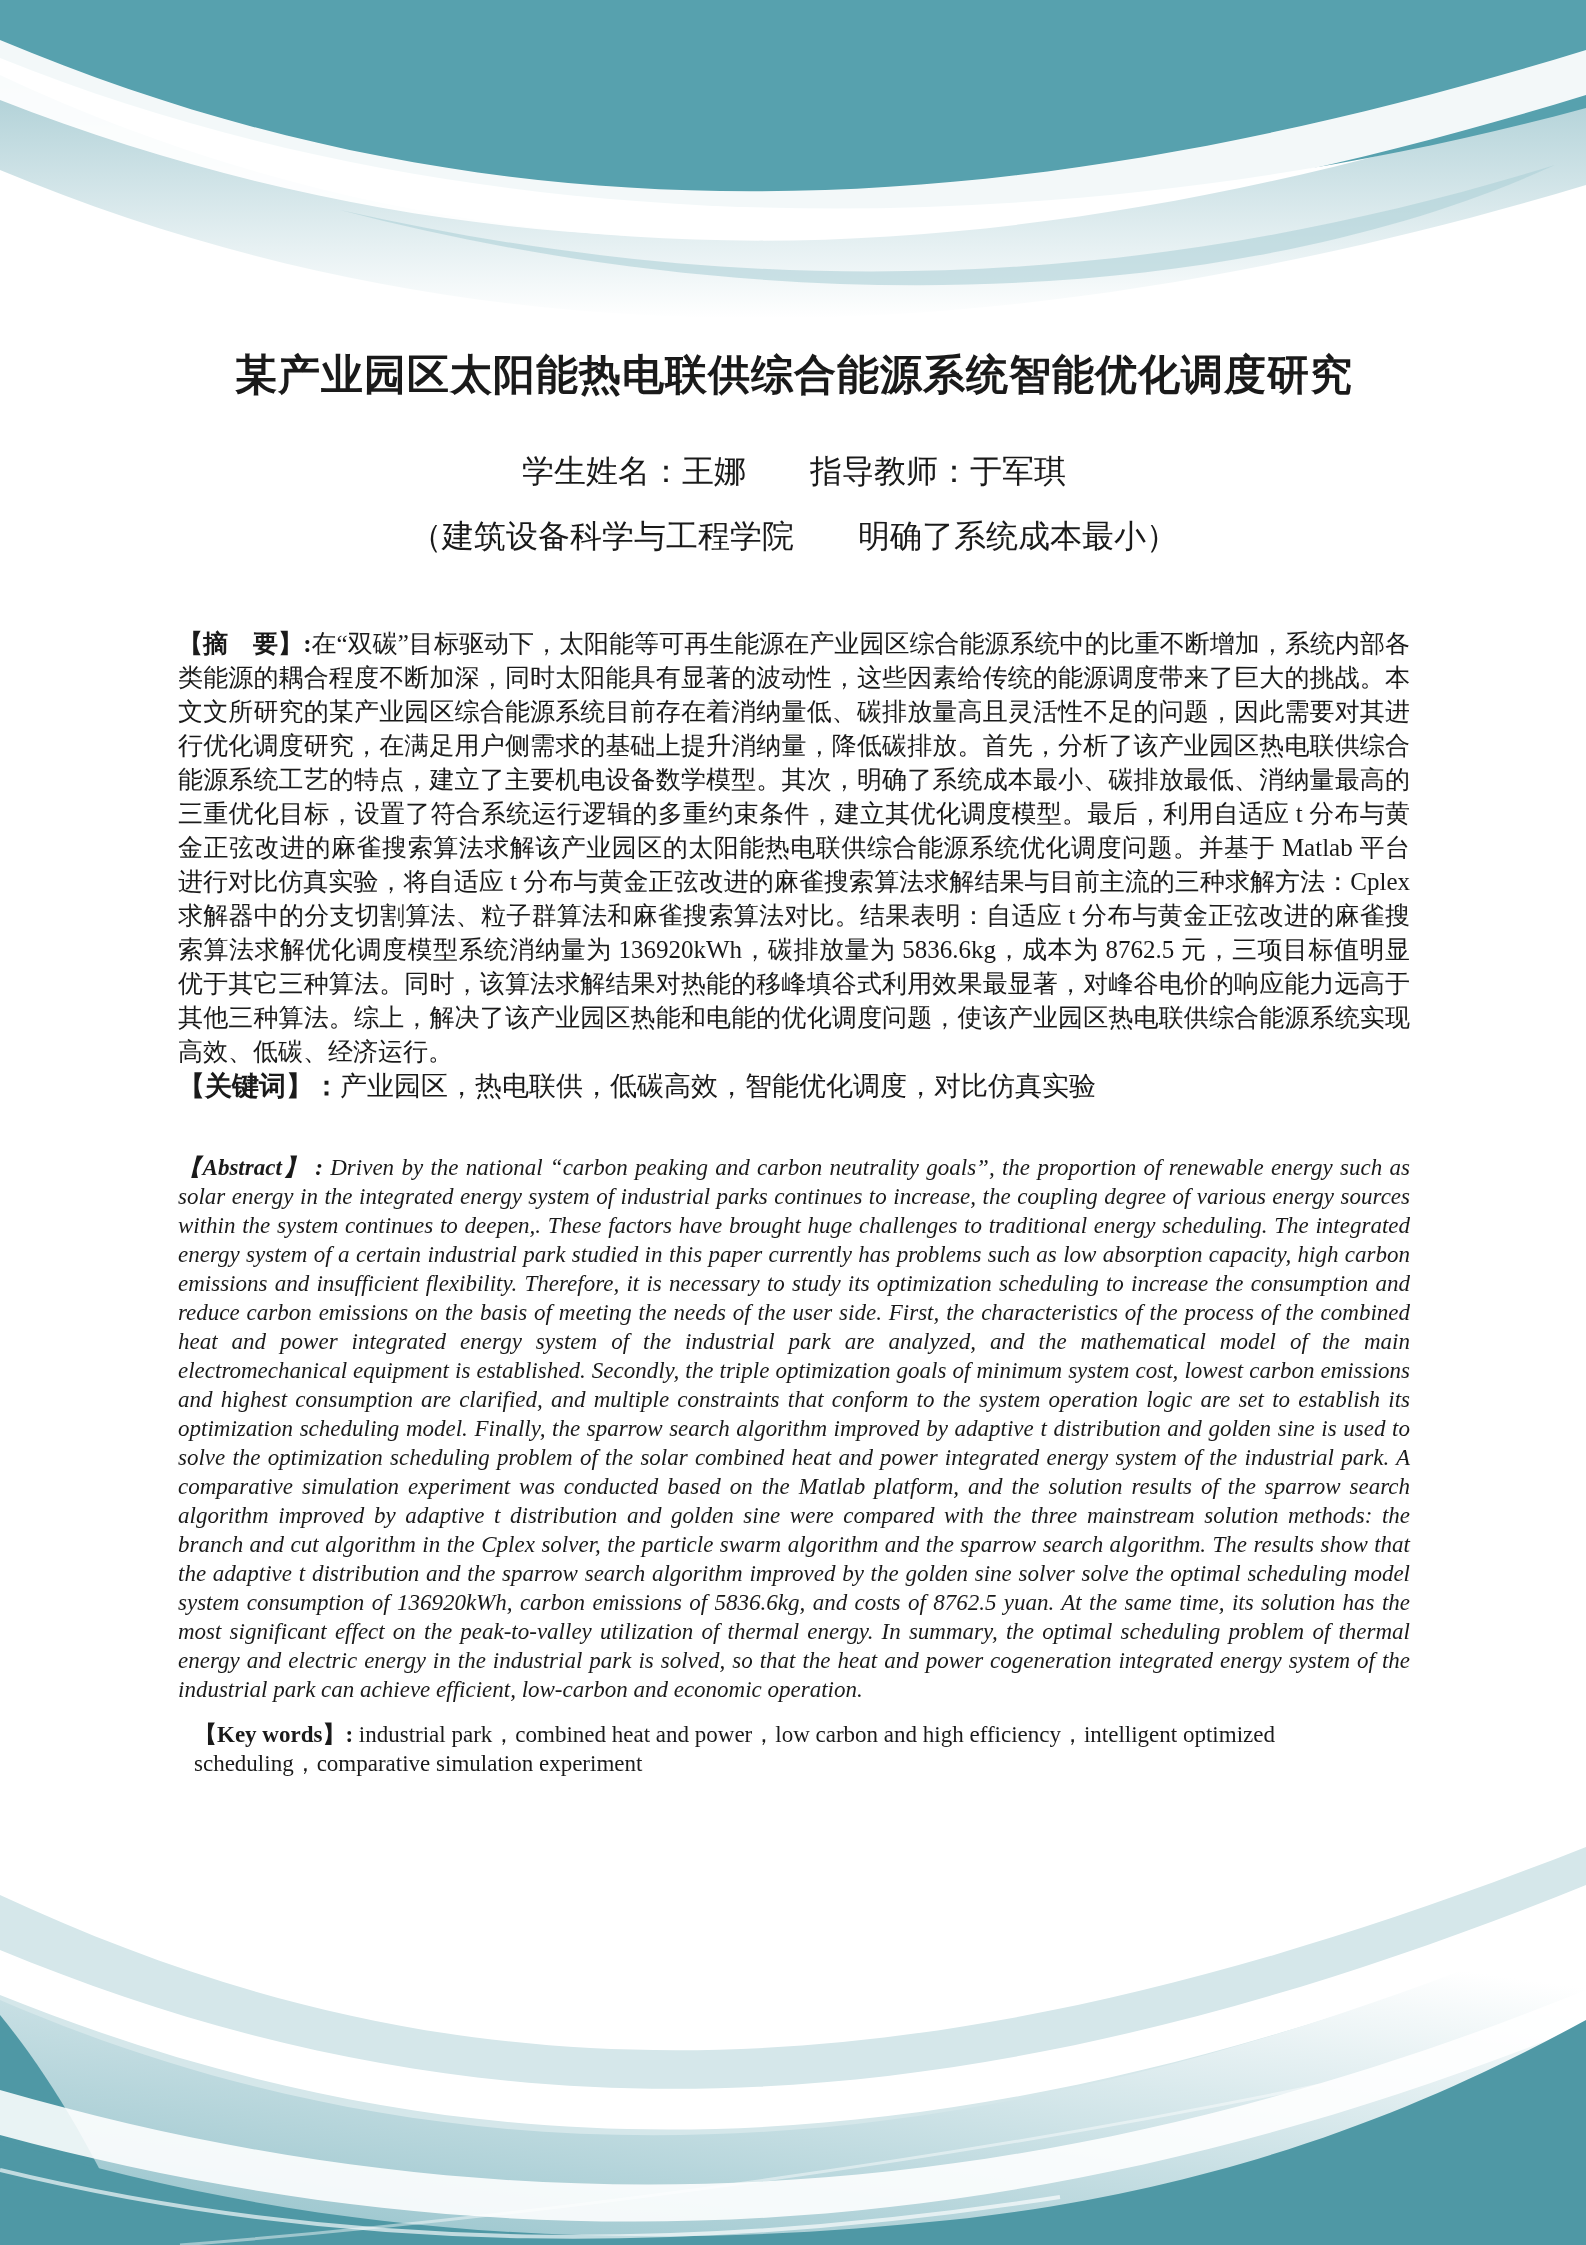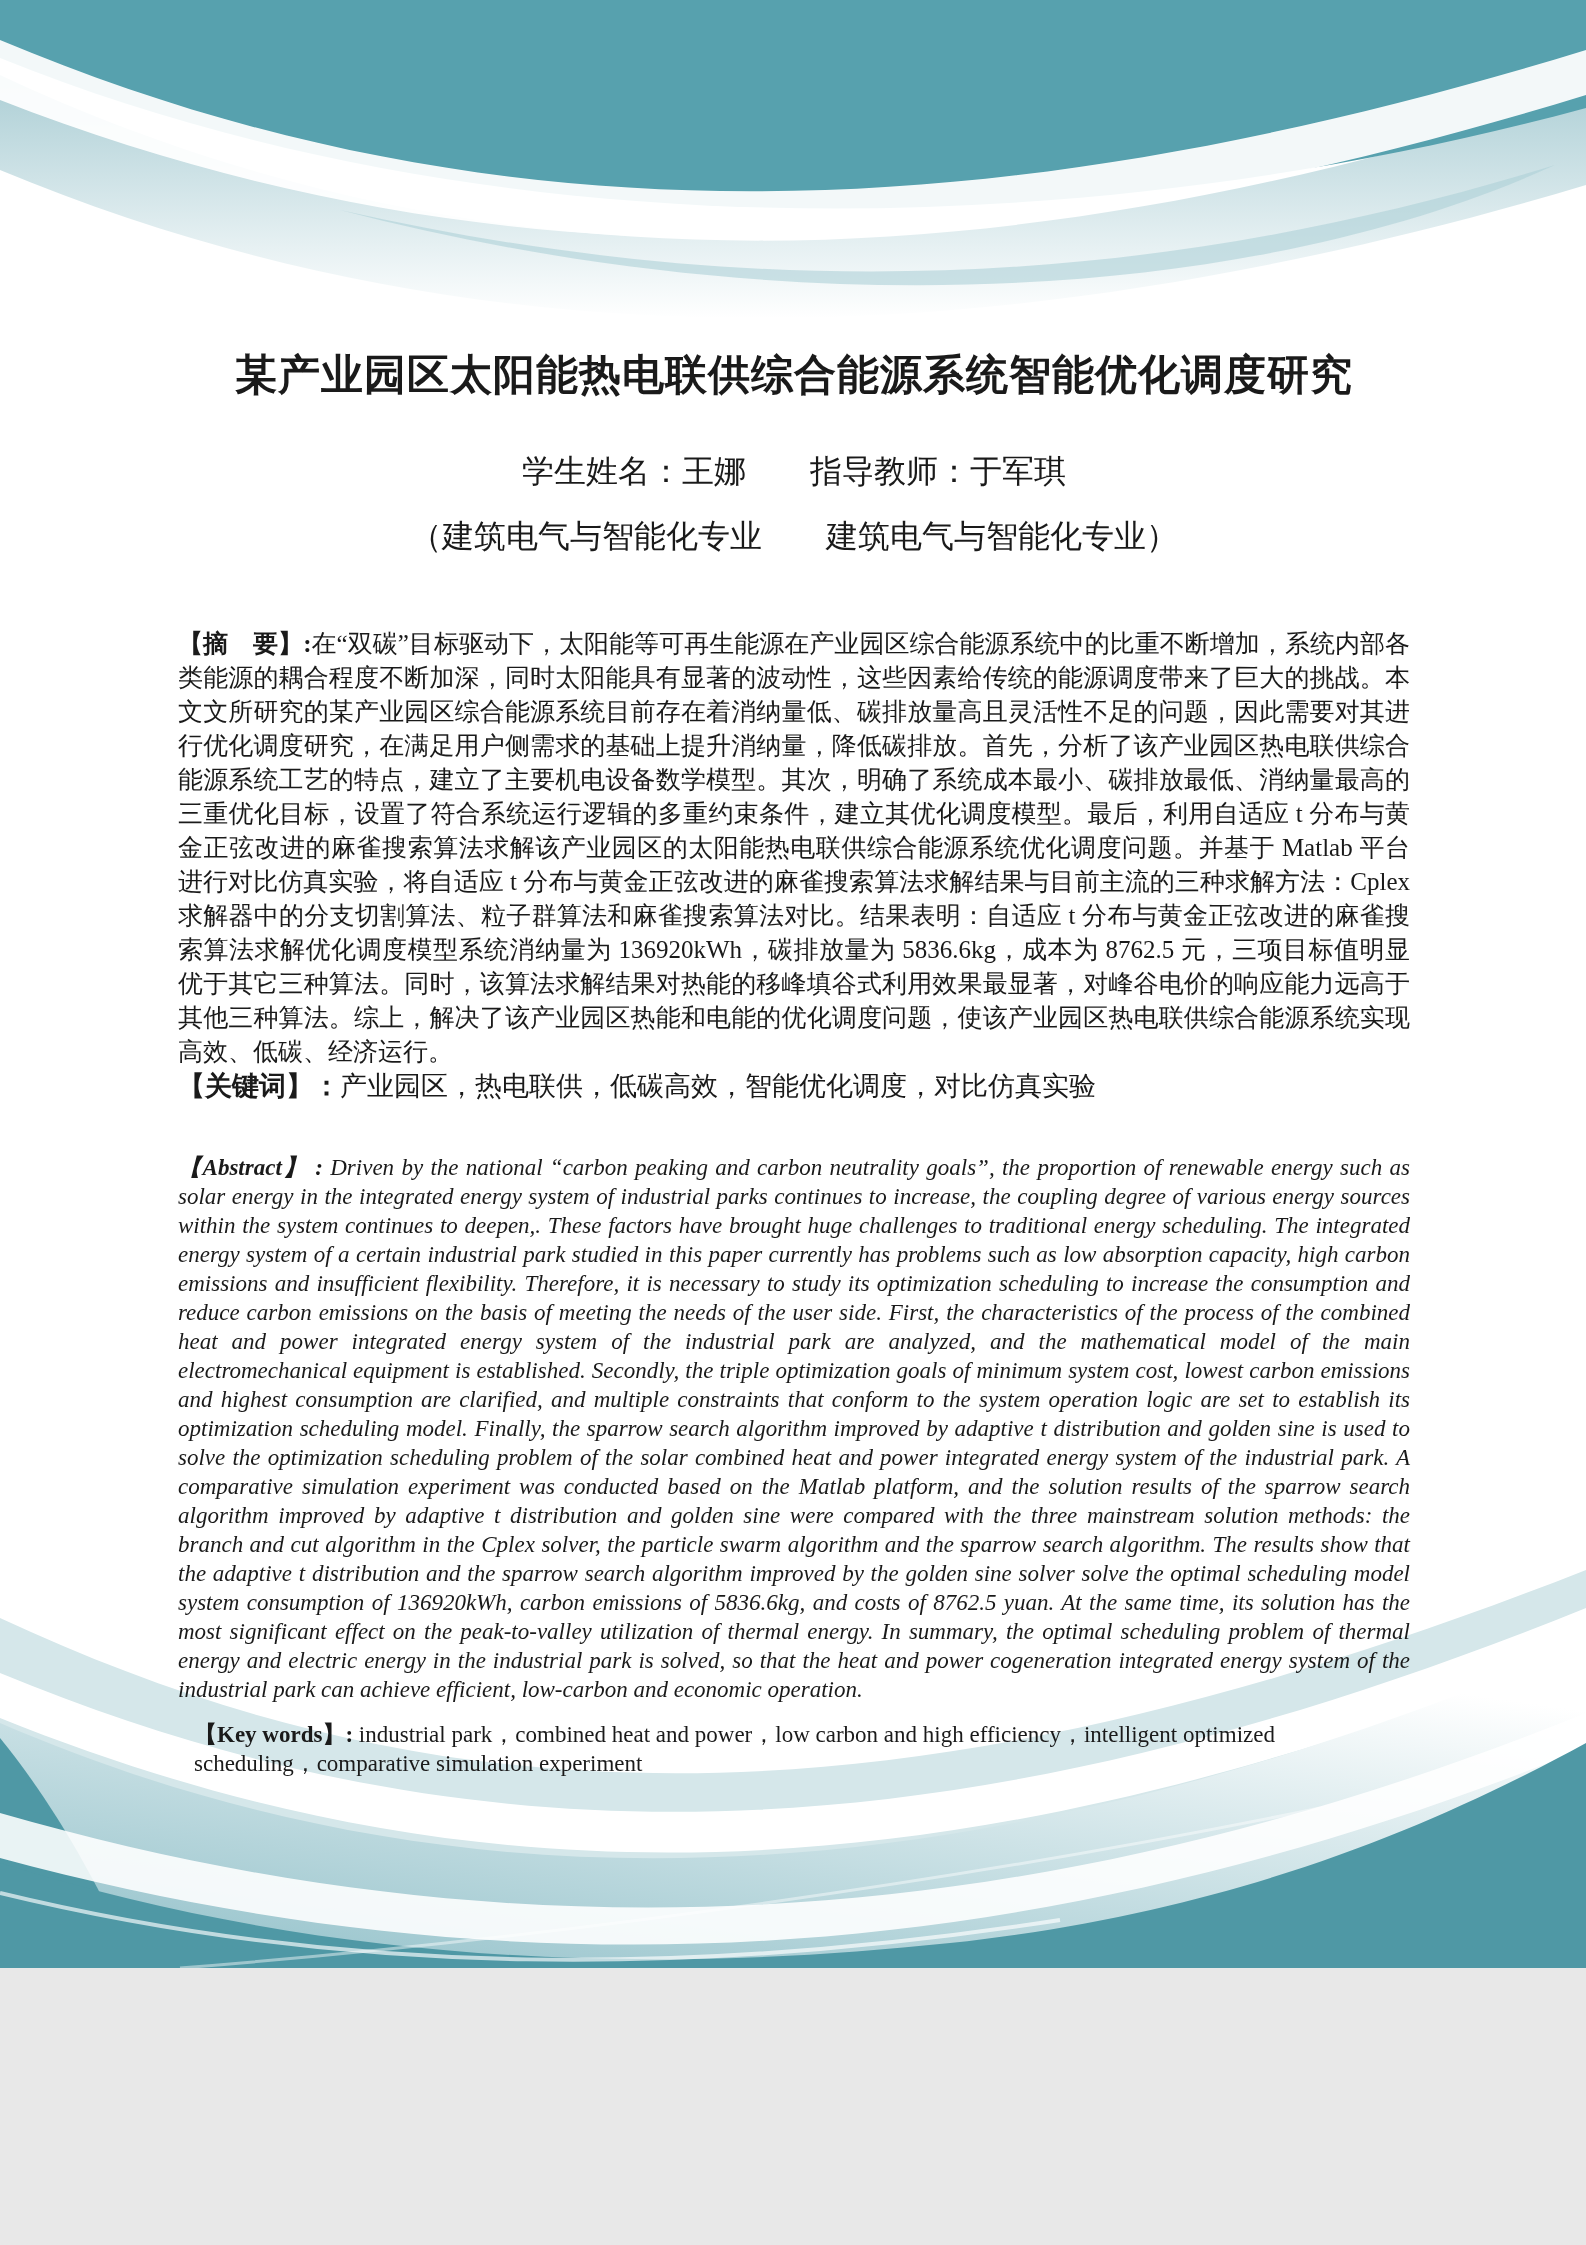--- a/index.html
+++ b/index.html
@@ -1,19 +1,19 @@
 <!DOCTYPE html>
 <html lang="zh" style="--teal: #57a1ae; --teal_dark: #4f98a5; --teal_mid: #aed0d7; --teal_light: #d5e7ea; --text: #1a1a1a;"><head>
 <meta charset="utf-8">
 <style>
   html,body { margin:0; padding:0; background:#e8e8e8; }
   .page {
     position: relative;
     width: 1586px;
-    height: 1968px;
+    height: 2245px;
     margin: 0 auto;
     background: #ffffff;
     overflow: hidden;
     font-family: "Liberation Serif", "DejaVu Serif", serif;
     color: var(--text, #1a1a1a);
   }
   .deco-top {
     position: absolute; top:0; left:0;
     width: 100%; height: 330px;
     display: block; z-index: 0;
@@ -120,21 +120,21 @@
     <path d="M0,385 C 350,470 700,468 1060,412" fill="none" stroke="#ffffff" stroke-width="4" opacity="0.65"></path>
     <path d="M180,460 C 560,430 980,370 1320,300" fill="none" stroke="#ffffff" stroke-width="3" opacity="0.45"></path>
   </svg>
 
   <div class="content">
 
     <h1 class="title">某产业园区太阳能热电联供综合能源系统智能优化调度研究</h1>
 
     <p class="byline">学生姓名：王娜　　指导教师：于军琪</p>
 
-    <p class="affiliation">（建筑电气与智能化专业　　建筑电气与智能化专业）</p>
+    <p class="affiliation">（建筑设备科学与工程学院　　明确了系统成本最小）</p>
 
     <p class="cn-para"><span class="lbl">【摘　要】:</span><span>在“双碳”目标驱动下，太阳能等可再生能源在产业园区综合能源系统中的比重不断增加，系统内部各类能源的耦合程度不断加深，同时太阳能具有显著的波动性，这些因素给传统的能源调度带来了巨大的挑战。本文文所研究的某产业园区综合能源系统目前存在着消纳量低、碳排放量高且灵活性不足的问题，因此需要对其进行优化调度研究，在满足用户侧需求的基础上提升消纳量，降低碳排放。首先，分析了该产业园区热电联供综合能源系统工艺的特点，建立了主要机电设备数学模型。其次，明确了系统成本最小、碳排放最低、消纳量最高的三重优化目标，设置了符合系统运行逻辑的多重约束条件，建立其优化调度模型。最后，利用自适应 t 分布与黄金正弦改进的麻雀搜索算法求解该产业园区的太阳能热电联供综合能源系统优化调度问题。并基于 Matlab 平台进行对比仿真实验，将自适应 t 分布与黄金正弦改进的麻雀搜索算法求解结果与目前主流的三种求解方法：Cplex 求解器中的分支切割算法、粒子群算法和麻雀搜索算法对比。结果表明：自适应 t 分布与黄金正弦改进的麻雀搜索算法求解优化调度模型系统消纳量为 136920kWh，碳排放量为 5836.6kg，成本为 8762.5 元，三项目标值明显优于其它三种算法。同时，该算法求解结果对热能的移峰填谷式利用效果最显著，对峰谷电价的响应能力远高于其他三种算法。综上，解决了该产业园区热能和电能的优化调度问题，使该产业园区热电联供综合能源系统实现高效、低碳、经济运行。</span></p>
 
     <p class="cn-keywords"><span class="lbl">【关键词】：</span><span>产业园区，热电联供，低碳高效，智能优化调度，对比仿真实验</span></p>
 
     <p class="en-para"><span class="lbl">【Abstract】 : </span><span>Driven by the national “carbon peaking and carbon neutrality goals”, the proportion of renewable energy such as solar energy in the integrated energy system of industrial parks continues to increase, the coupling degree of various energy sources within the system continues to deepen,. These factors have brought huge challenges to traditional energy scheduling. The integrated energy system of a certain industrial park studied in this paper currently has problems such as low absorption capacity, high carbon emissions and insufficient flexibility. Therefore, it is necessary to study its optimization scheduling to increase the consumption and reduce carbon emissions on the basis of meeting the needs of the user side. First, the characteristics of the process of the combined heat and power integrated energy system of the industrial park are analyzed, and the mathematical model of the main electromechanical equipment is established. Secondly, the triple optimization goals of minimum system cost, lowest carbon emissions and highest consumption are clarified, and multiple constraints that conform to the system operation logic are set to establish its optimization scheduling model. Finally, the sparrow search algorithm improved by adaptive t distribution and golden sine is used to solve the optimization scheduling problem of the solar combined heat and power integrated energy system of the industrial park. A comparative simulation experiment was conducted based on the Matlab platform, and the solution results of the sparrow search algorithm improved by adaptive t distribution and golden sine were compared with the three mainstream solution methods: the branch and cut algorithm in the Cplex solver, the particle swarm algorithm and the sparrow search algorithm. The results show that the adaptive t distribution and the sparrow search algorithm improved by the golden sine solver solve the optimal scheduling model system consumption of 136920kWh, carbon emissions of 5836.6kg, and costs of 8762.5 yuan. At the same time, its solution has the most significant effect on the peak-to-valley utilization of thermal energy. In summary, the optimal scheduling problem of thermal energy and electric energy in the industrial park is solved, so that the heat and power cogeneration integrated energy system of the industrial park can achieve efficient, low-carbon and economic operation.</span></p>
 
     <p class="en-keywords"><span class="lbl">【Key words】: </span><span>industrial park，combined heat and power，low carbon and high efficiency，intelligent optimized scheduling，comparative simulation experiment</span></p>
 
   </div>

